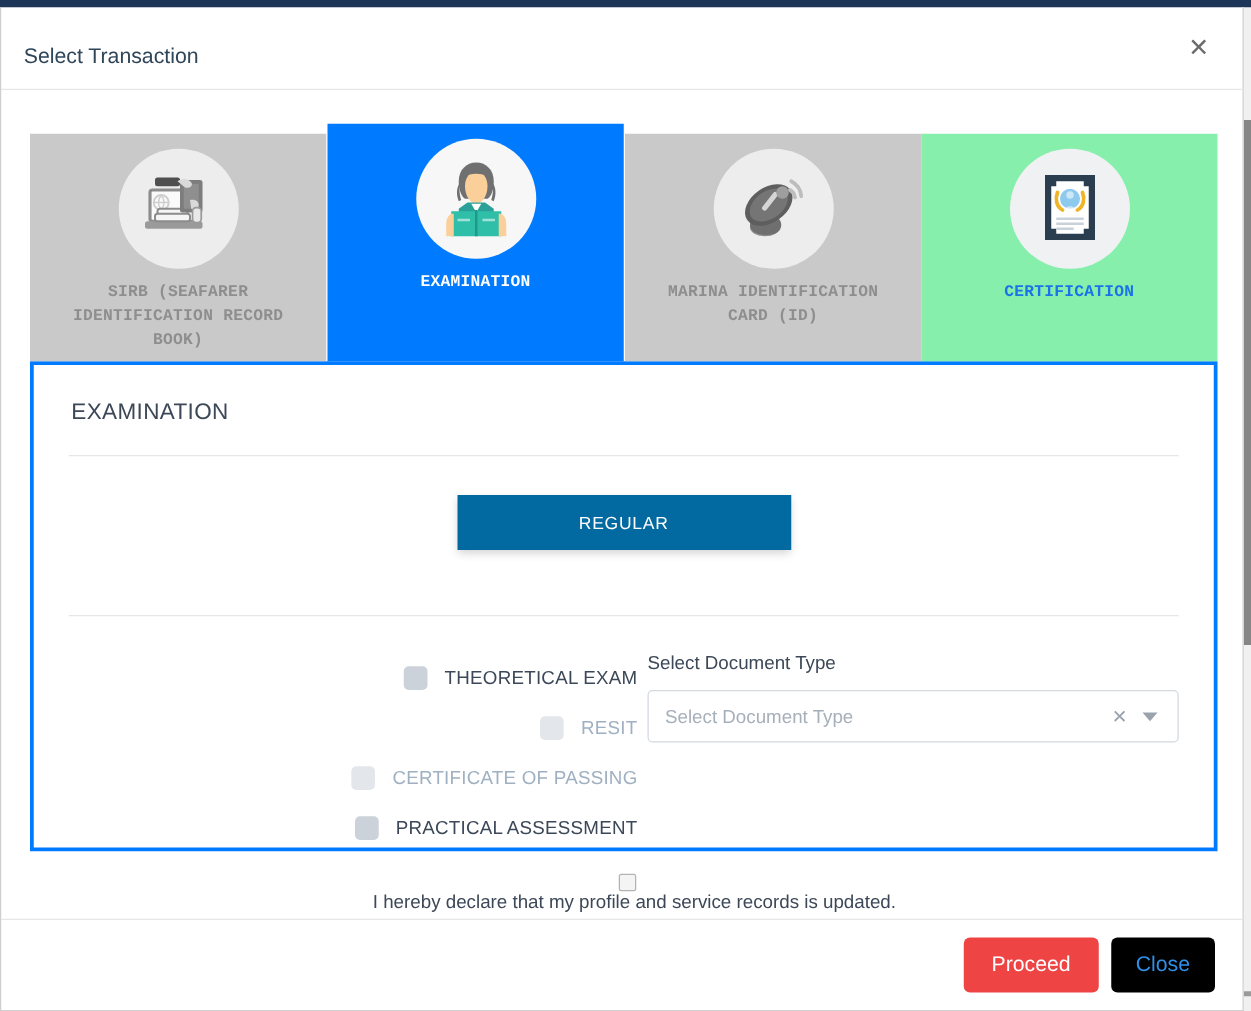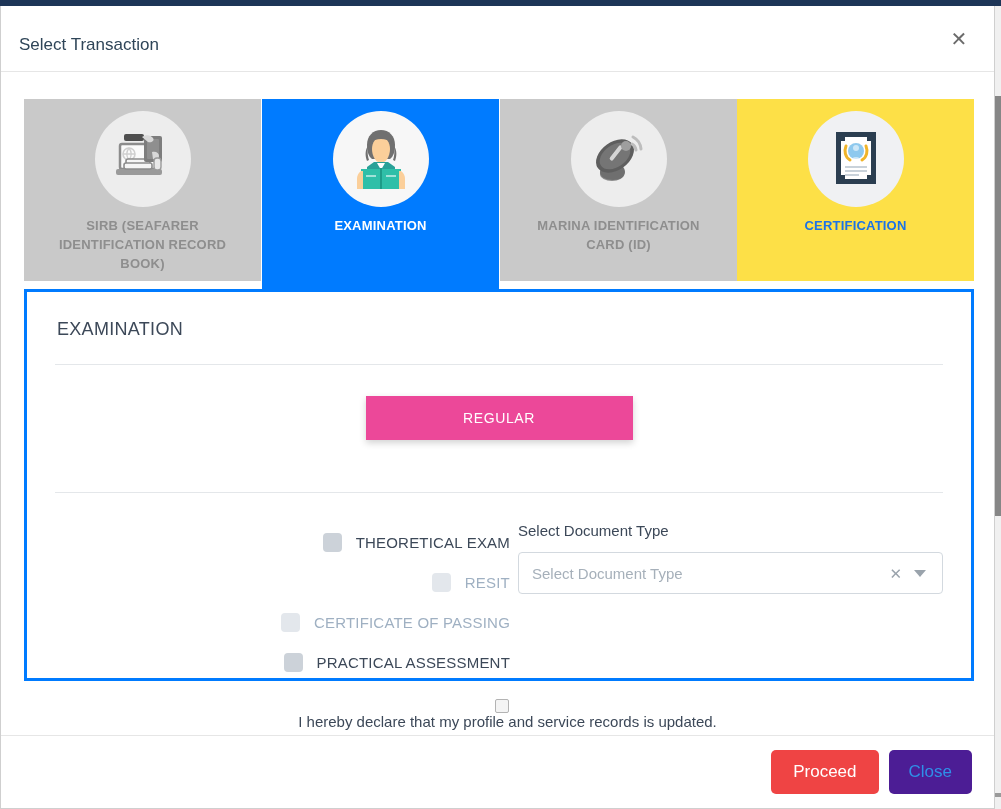--- a/index.html
+++ b/index.html
@@ -83,43 +83,44 @@
     flex: 1 1 auto;
     padding: 0;
     position: relative;
     overflow: hidden;
   }
 
   
   .tabs {
     display: flex;
     margin: 27px 20px 0 23px;
-    align-items: flex-start;
+    align-items: flex-end;
     height: 190px;
+    font-family: Liberation Mono, monospace;
   }
   .tab {
     flex: 1 1 0;
     height: 182px;
     display: flex;
     flex-direction: column;
     align-items: center;
     justify-content: flex-start;
     padding-top: 12px;
     cursor: pointer;
     position: relative;
   }
   .tab.inactive { background: #c9c9c9; }
   .tab.active {
     background: #007bff;
     height: 190px;
     margin: 0 1px;
     z-index: 2;
     box-shadow: 0 0 0 0 rgba(0,0,0,0);
   }
-  .tab.light { background: #fde047; }
+  .tab.light { background: #86efac; }
   .tab-icon-wrap {
     width: 96px; height: 96px;
     border-radius: 50%;
     background: #ededed;
     display: flex; align-items: center; justify-content: center;
     margin-bottom: 10px;
     overflow: hidden;
   }
   .tab.active .tab-icon-wrap { background: #f7f7f7; }
   .tab.light .tab-icon-wrap { background: #f0f1f3; }
@@ -154,21 +155,21 @@
     border-top: 1px solid #e4e7ea;
     margin: 24px 0 0 0;
   }
   .regular-row {
     display: flex;
     justify-content: center;
     padding: 31px 0 28px 0;
   }
   .regular-btn {
     width: 267px; height: 44px;
-    background: #ec4899;
+    background: #0369a1;
     color: #ffffff;
     border: none;
     font-size: 14px;
     letter-spacing: .6px;
     cursor: pointer;
     box-shadow: 0 3px 7px rgba(0,0,0,.18);
     font-family: "Liberation Sans", sans-serif;
   }
   .panel-grid {
     display: flex;
@@ -263,21 +264,21 @@
     background: #ef4444;
     color: #ffffff;
     border: none;
     border-radius: 5px;
     height: 44px; padding: 0 22px;
     font-size: 17px;
     cursor: pointer;
     font-family: "Liberation Sans", sans-serif;
   }
   .btn-close {
-    background: #4c1d95;
+    background: #000000;
     color: #2f8fe8;
     border: none;
     border-radius: 5px;
     height: 44px; padding: 0 20px;
     font-size: 17px;
     cursor: pointer;
     font-family: "Liberation Sans", sans-serif;
   }
 </style>
 </head>

